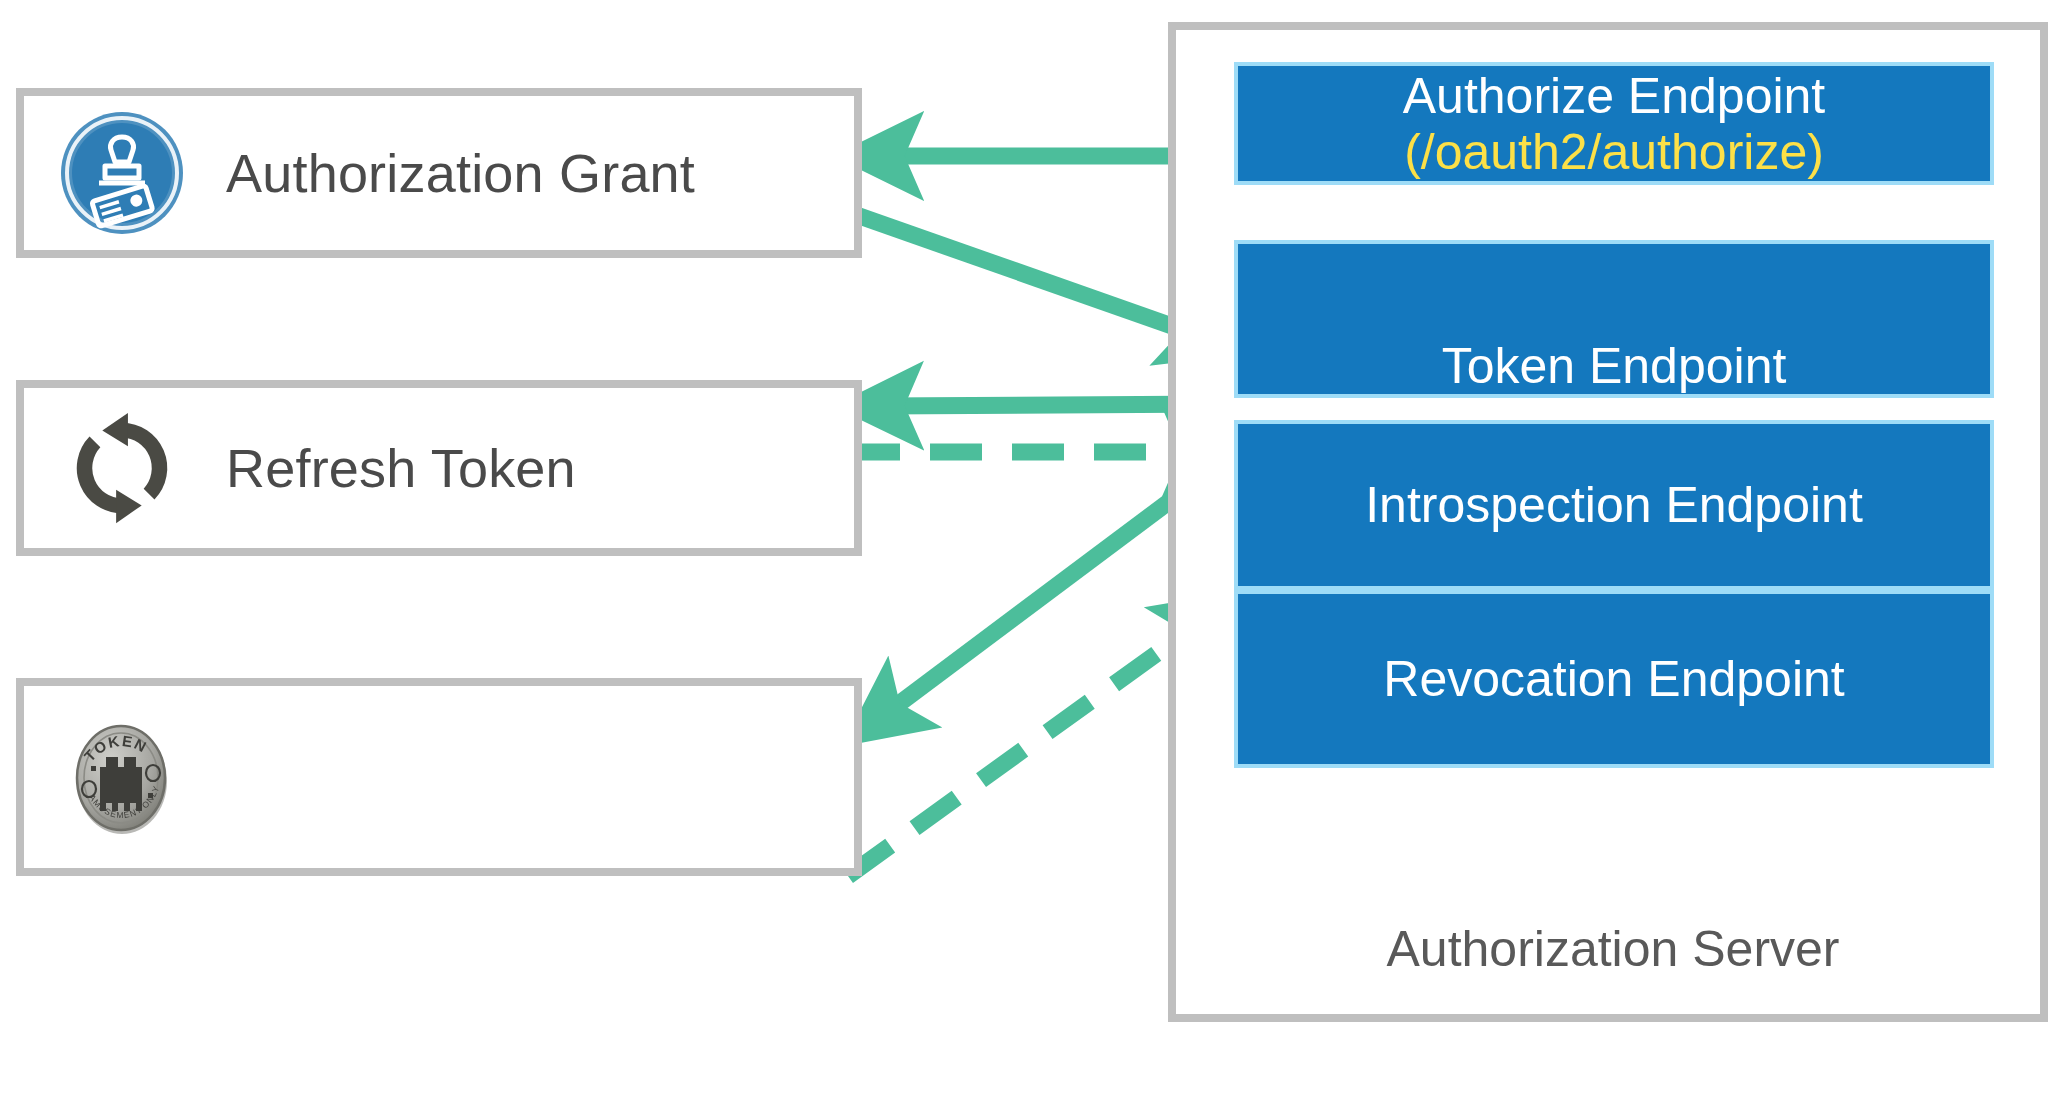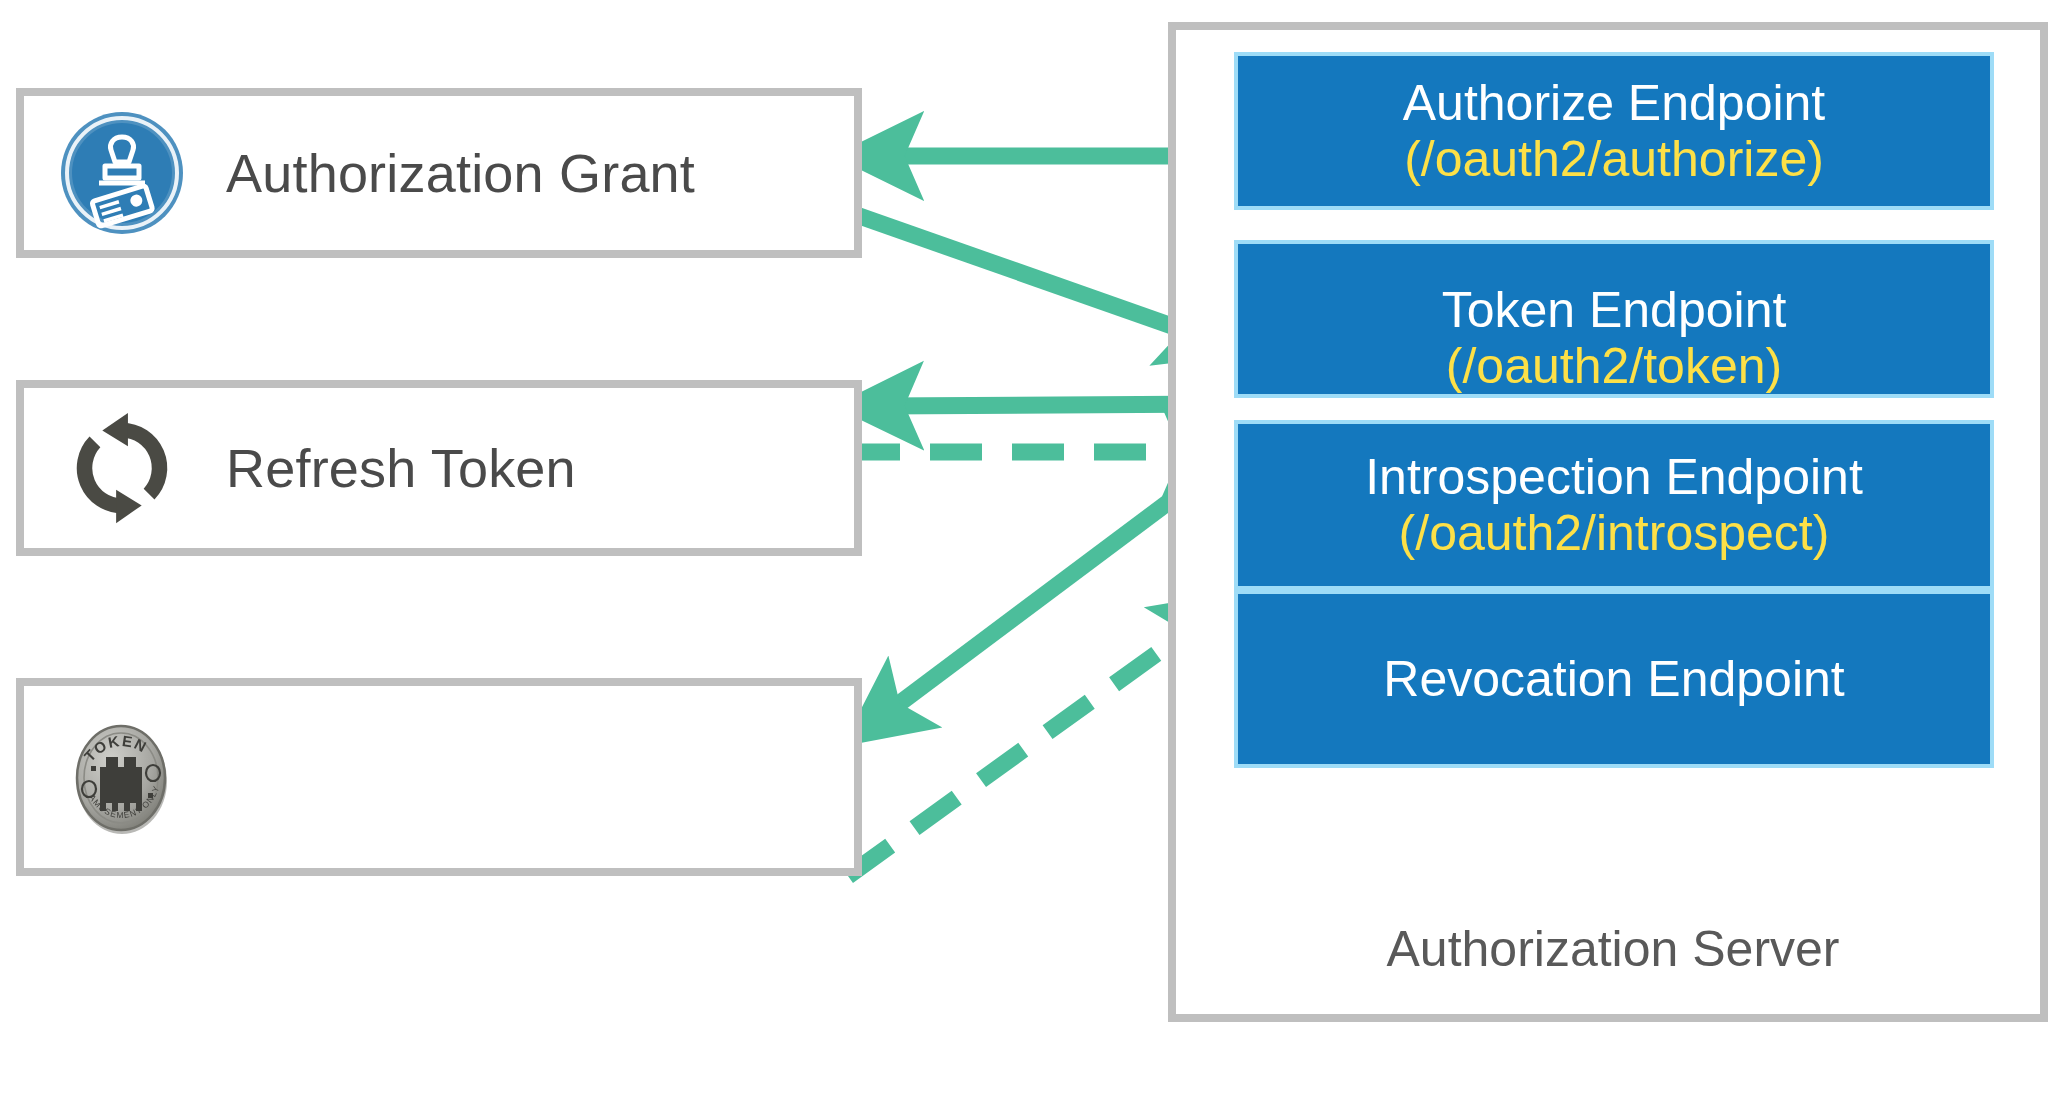--- a/index.html
+++ b/index.html
@@ -58,21 +58,21 @@
     border:4px solid #9EDCF7;
     box-sizing:border-box;
     display:flex;flex-direction:column;
     align-items:center;justify-content:center;
     text-align:center;
     line-height:1.12;
   }
   .endpoint .ep-name{font-size:50px;color:#FFFFFF;}
   .endpoint .ep-path{font-size:50px;color:#fde047;}
 
-  #ep-authorize {top:22px;  height:158px;}
+  #ep-authorize {top:32px;  height:123px;}
   #ep-token     {top:210px; height:158px;justify-content:flex-end;}
   #ep-introspect{top:390px; height:170px;}
   #ep-revoke    {top:560px; height:178px;}
 
   
   #arrows{position:absolute;left:0;top:0;width:2062px;height:1096px;
           pointer-events:none;}
 </style>
 </head>
 <body>
@@ -191,26 +191,24 @@
 
   <div id="server-panel">
 
     <div class="endpoint" id="ep-authorize">
       <span class="ep-name">Authorize Endpoint</span>
       <span class="ep-path">(/oauth2/authorize)</span>
     </div>
 
     <div class="endpoint" id="ep-token">
       <span class="ep-name">Token Endpoint</span>
-      <span class="ep-path">(/oauth2/token)</span>
     </div>
 
     <div class="endpoint" id="ep-introspect">
       <span class="ep-name">Introspection Endpoint</span>
-      <span class="ep-path">(/oauth2/introspect)</span>
     </div>
 
     <div class="endpoint" id="ep-revoke">
       <span class="ep-name">Revocation Endpoint</span>
     </div>
 
     <div id="server-panel-label">Authorization Server</div>
   </div>
 
 </div>

